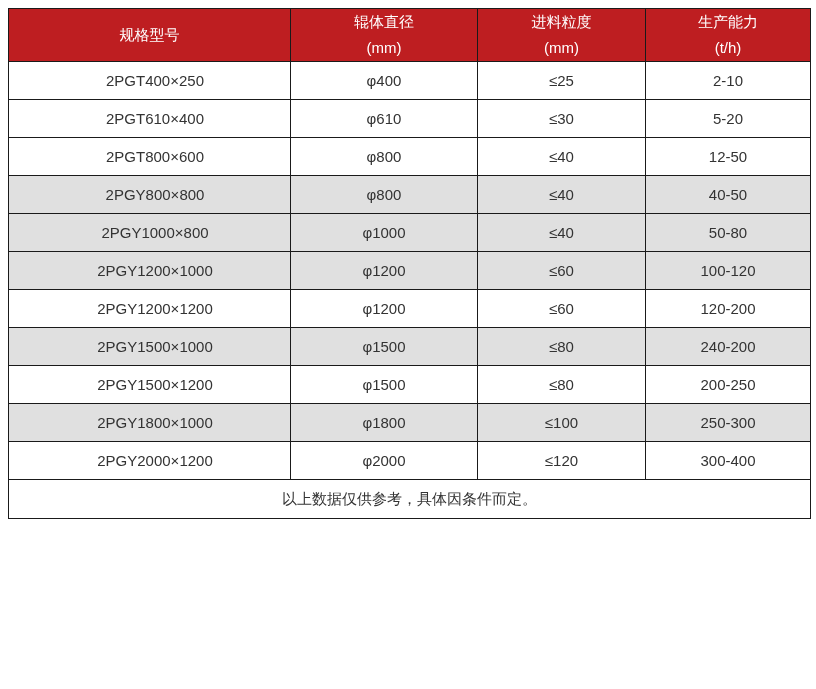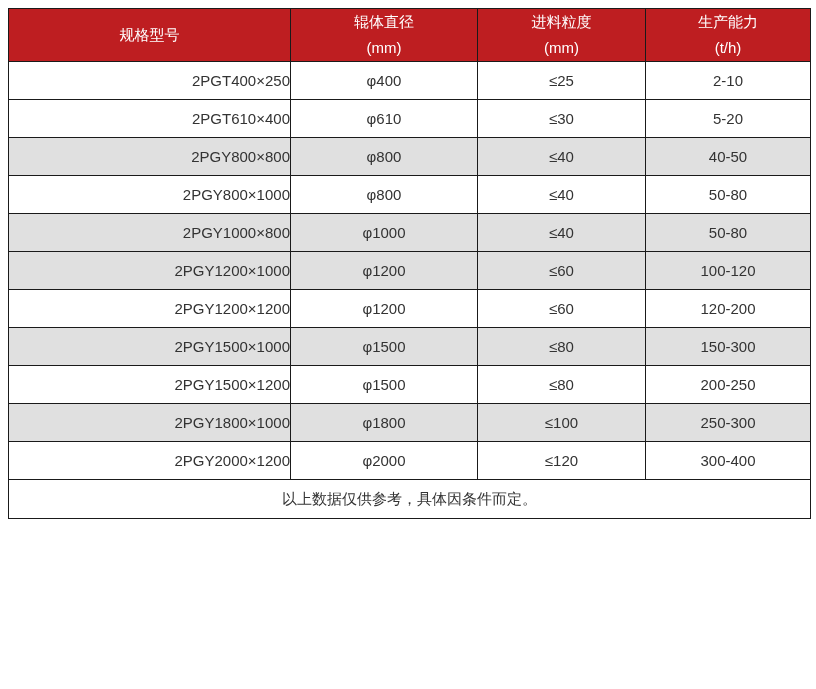--- a/index.html
+++ b/index.html
@@ -49,21 +49,21 @@
     background: var(--alt-row-bg, #e0e0e0);
   }
   td {
     font-size: 15px;
     color: var(--body-text, #333333);
     text-align: center;
     vertical-align: middle;
     padding: 0;
   }
   td.model-col {
-    text-align: right;
+    text-align: center;
     padding-left: 11px;
     margin-left: 36px;
   }
   tfoot tr {
     height: 39px;
     background: #ffffff;
     font-family: Liberation Mono, monospace;
   }
   tfoot td {
     text-align: center;
@@ -107,31 +107,31 @@
           <td>φ400</td>
           <td>≤25</td>
           <td>2-10</td>
         </tr>
         <tr>
           <td class="model-col">2PGT610×400</td>
           <td>φ610</td>
           <td>≤30</td>
           <td>5-20</td>
         </tr>
+        <tr>
+          <td class="model-col">2PGT800×600</td>
+          <td>φ800</td>
+          <td>≤40</td>
+          <td>12-50</td>
+        </tr>
         <tr class="alt">
           <td class="model-col">2PGY800×800</td>
           <td>φ800</td>
           <td>≤40</td>
           <td>40-50</td>
-        </tr>
-        <tr>
-          <td class="model-col">2PGY800×1000</td>
-          <td>φ800</td>
-          <td>≤40</td>
-          <td>50-80</td>
         </tr>
         <tr class="alt">
           <td class="model-col">2PGY1000×800</td>
           <td>φ1000</td>
           <td>≤40</td>
           <td>50-80</td>
         </tr>
         <tr class="alt">
           <td class="model-col">2PGY1200×1000</td>
           <td>φ1200</td>
@@ -141,21 +141,21 @@
         <tr>
           <td class="model-col">2PGY1200×1200</td>
           <td>φ1200</td>
           <td>≤60</td>
           <td>120-200</td>
         </tr>
         <tr class="alt">
           <td class="model-col">2PGY1500×1000</td>
           <td>φ1500</td>
           <td>≤80</td>
-          <td>150-300</td>
+          <td>240-200</td>
         </tr>
         <tr>
           <td class="model-col">2PGY1500×1200</td>
           <td>φ1500</td>
           <td>≤80</td>
           <td>200-250</td>
         </tr>
         <tr class="alt">
           <td class="model-col">2PGY1800×1000</td>
           <td>φ1800</td>

